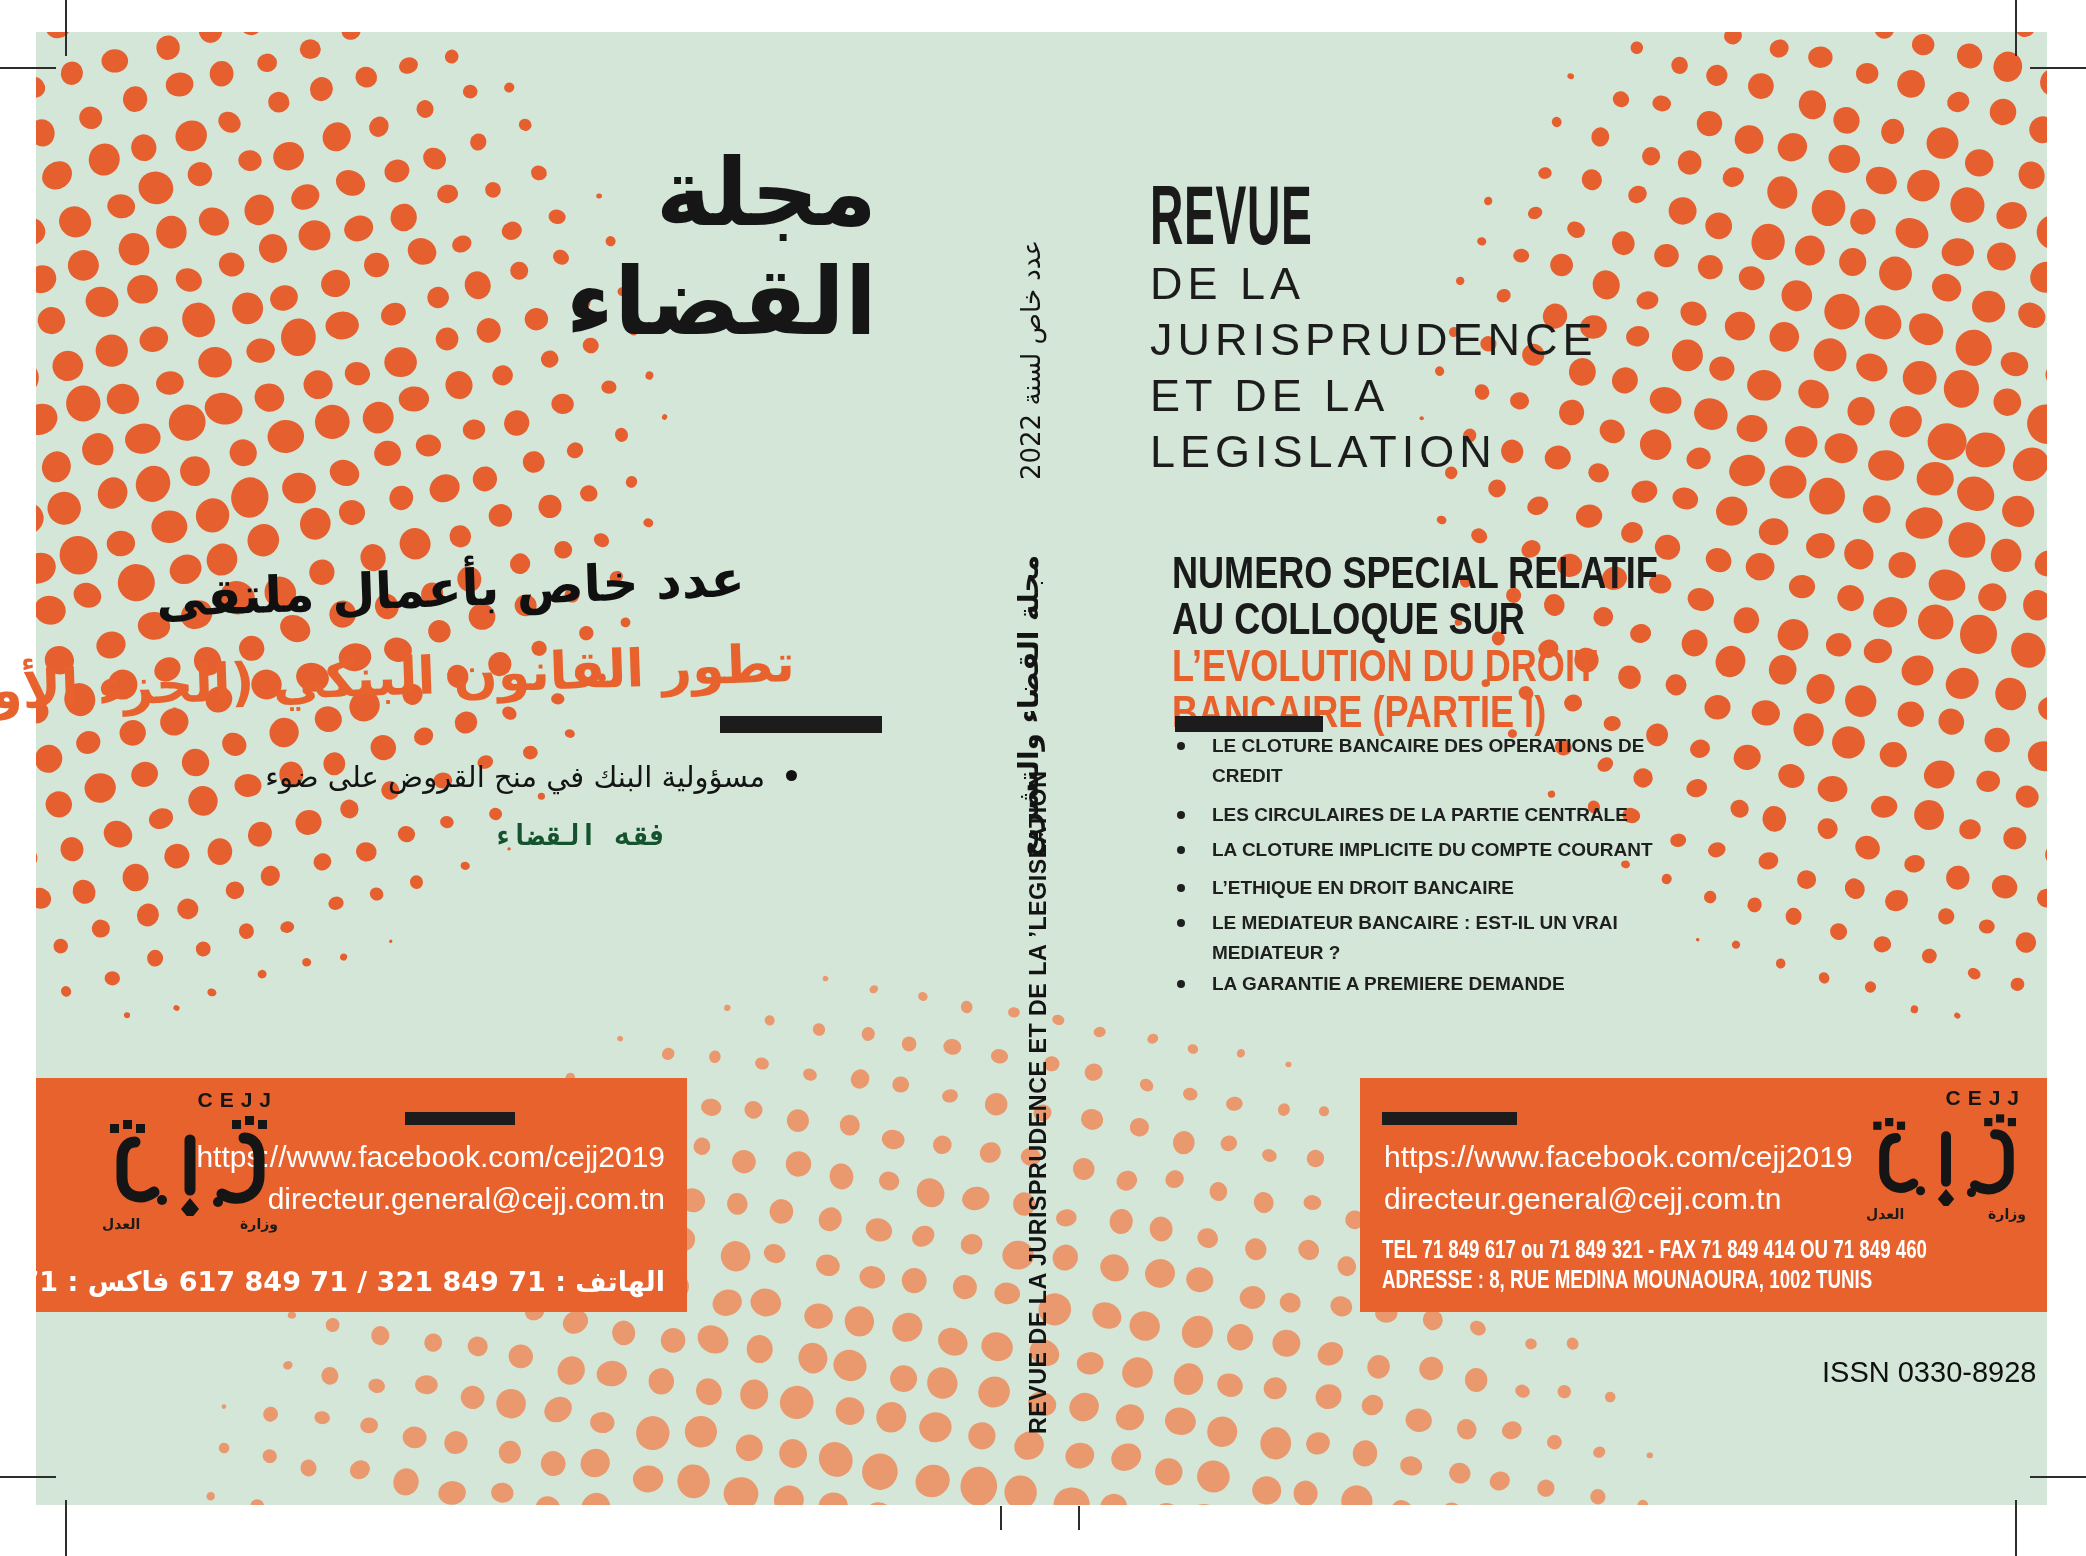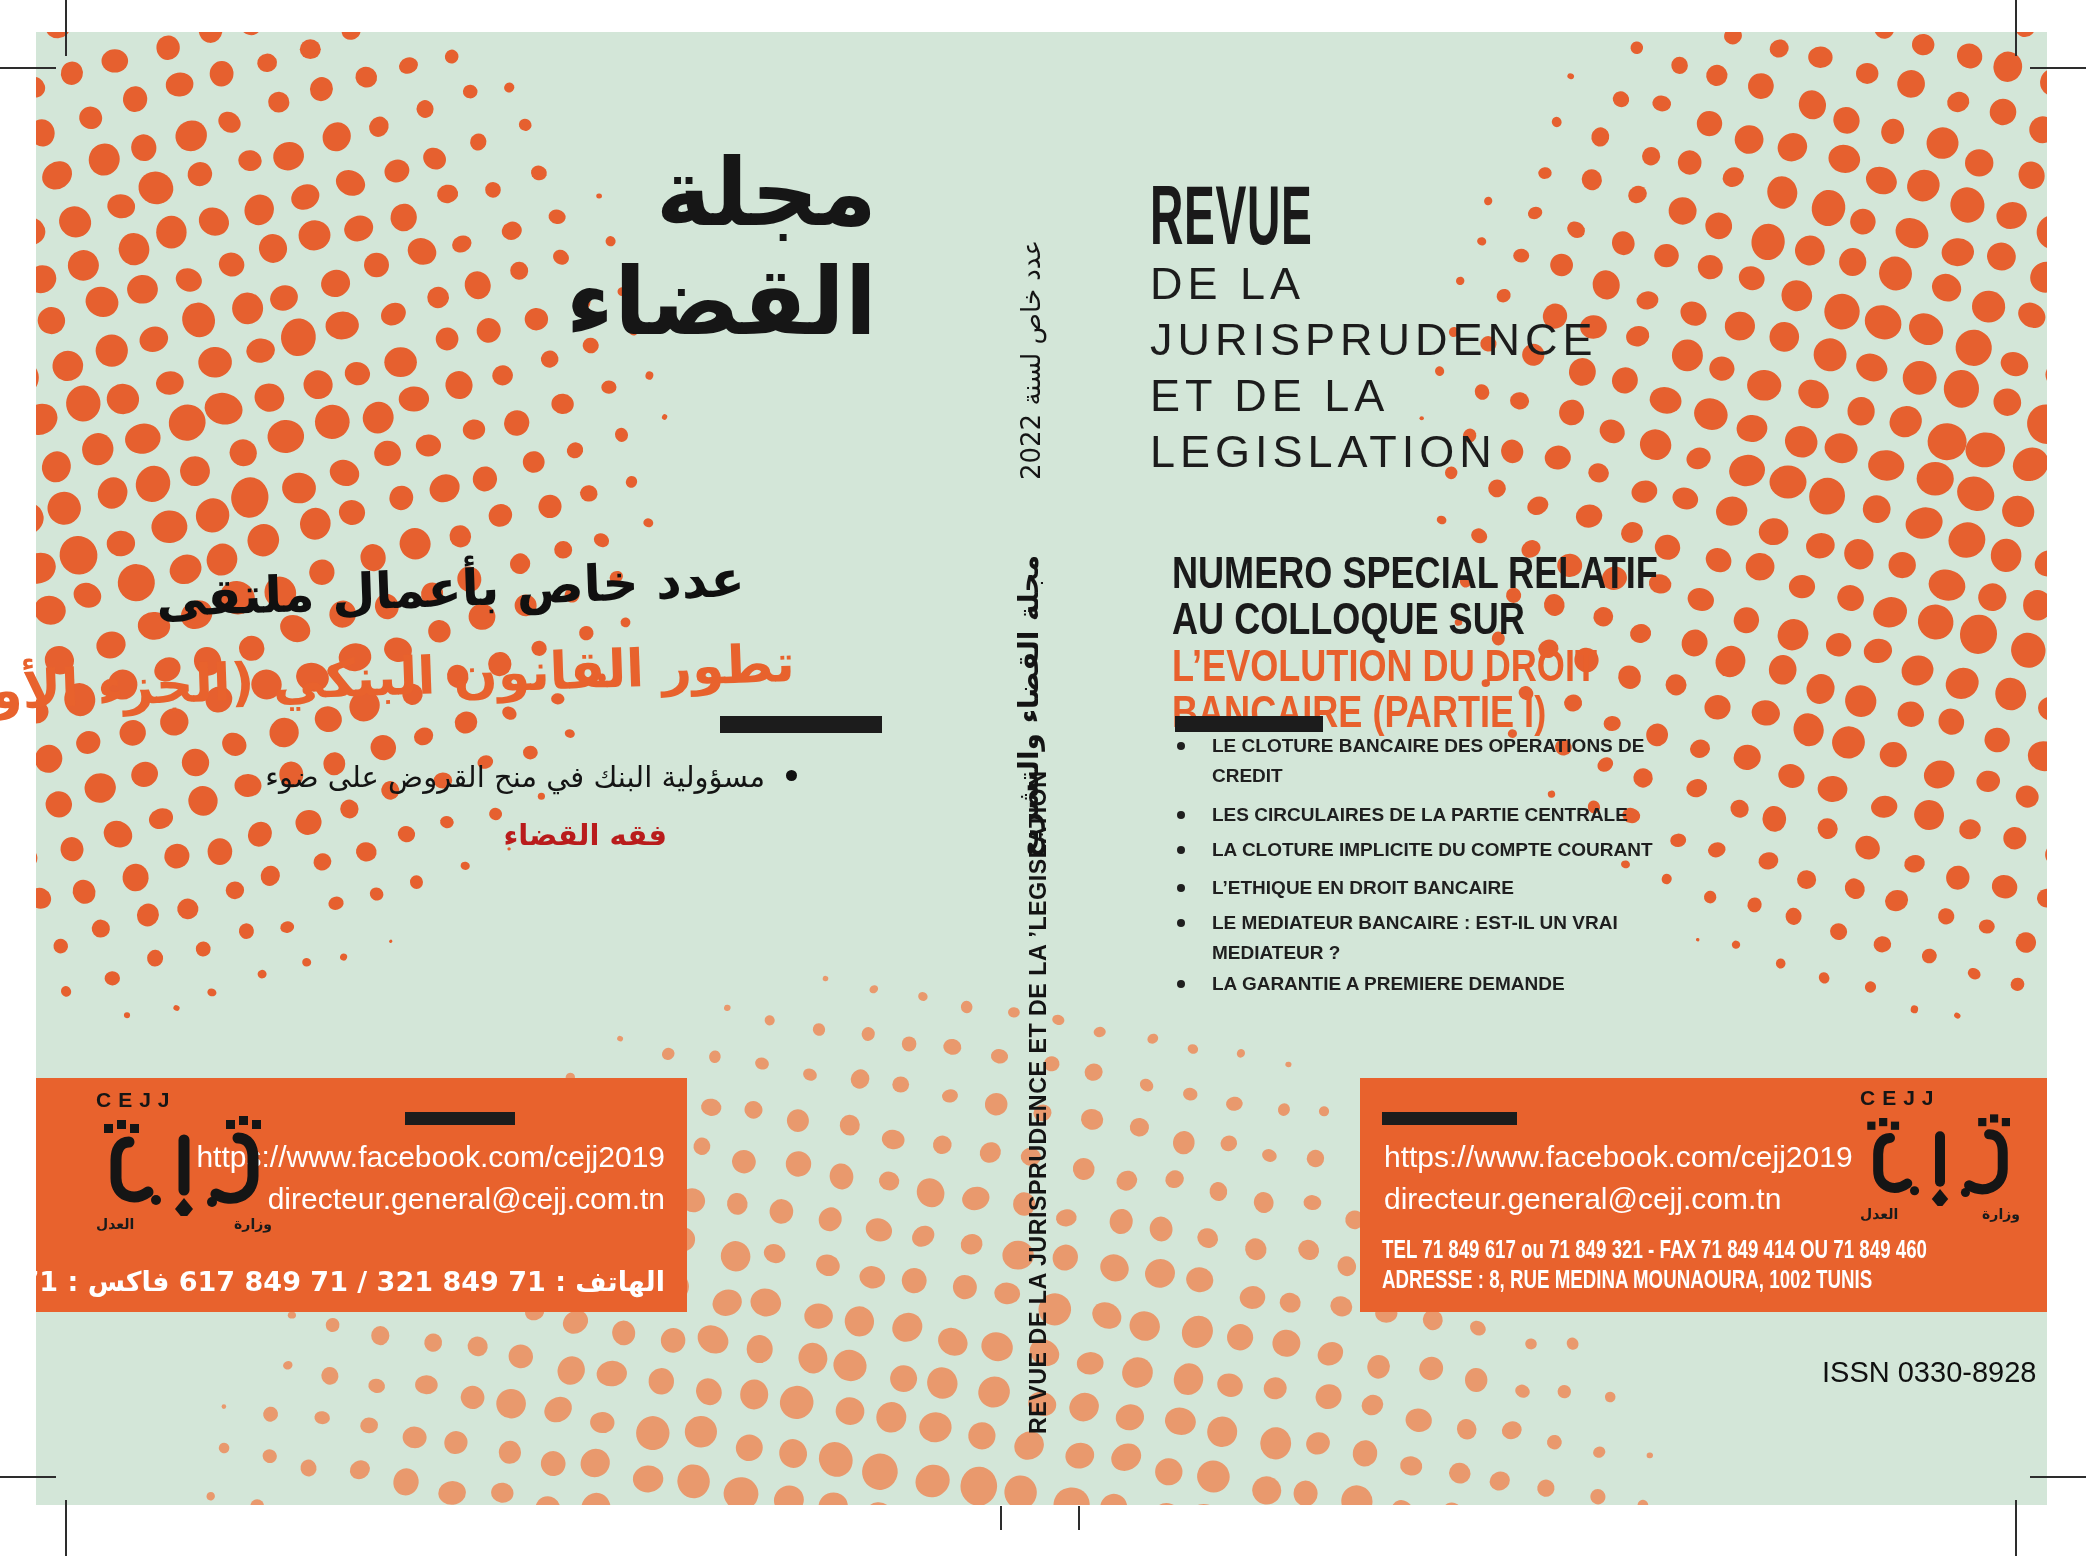--- a/index.html
+++ b/index.html
@@ -30,36 +30,36 @@
   .fbullet .bdot{width:8px;height:8px;border-radius:50%;background:#1f1f1f;margin-top:7px;margin-right:27px;flex:0 0 8px;}
   .fbullet.cont .bdot{visibility:hidden;}
   
   .ar{font-family:"DejaVu Sans", sans-serif;direction:rtl;}
   #back-title{right:1209px;top:138px;text-align:right;font-size:94px;font-weight:700;line-height:109px;color:#161616;z-index:2;}
   #event-line{right:1341px;top:560px;font-size:50px;font-weight:700;color:#101010;white-space:nowrap;transform:rotate(-2deg);z-index:2;}
   #topic-line{right:1291px;top:648px;font-size:52px;font-weight:700;color:#e8622d;white-space:nowrap;transform:rotate(-2deg);z-index:2;}
   #back-bar{left:720px;top:716px;width:162px;height:17px;background:#1c1c1c;z-index:2;}
   #back-bullet-dot{left:786px;top:770px;width:11px;height:11px;border-radius:50%;background:#111;z-index:2;}
   #back-bullet-1{right:1321px;top:760px;font-size:29px;font-weight:400;color:#141414;white-space:nowrap;z-index:2;}
-  #back-bullet-2{right:1419px;top:818px;font-size:29px;font-weight:700;color:#b91c1c;white-space:nowrap;z-index:2;}
+  #back-bullet-2{right:1419px;top:818px;font-size:29px;font-weight:700;color:#14532d;white-space:nowrap;z-index:2;font-family:Liberation Mono, monospace;}
   
   .spine{transform-origin:0 0;transform:rotate(-90deg);text-align:center;white-space:nowrap;z-index:2;color:#141414;}
   #spine-top{left:1016px;top:462px;width:222px;font-size:26px;}
   #spine-mid{left:1012px;top:792px;width:237px;font-size:28px;font-weight:700;}
   #spine-bot{left:1024px;top:1434px;width:600px;font-size:24px;font-weight:700;letter-spacing:0.5px;
     transform:rotate(-90deg) scaleX(0.97);}
   
   .band{top:1078px;height:234px;background:#e8622d;z-index:3;}
   #band-left{left:36px;width:651px;}
   #band-right{left:1360px;width:687px;}
   .band-bar{position:absolute;background:#1c1c1c;height:13px;z-index:4;}
   .white{color:#ffffff;}
   .bandtext{position:absolute;z-index:4;white-space:nowrap;}
   
-  .logo{z-index:4;text-align:left;color:#111;}
+  .logo{z-index:4;text-align:right;color:#111;margin-left:6px;}
   .logo .acr{font-size:21px;font-weight:700;letter-spacing:7px;color:#151515;}
   .logo .lbls{display:flex;justify-content:space-between;font-size:14px;font-weight:700;color:#1b1b1b;margin-top:-4px;}
   
   #issn{left:1822px;top:1356px;font-size:29px;color:#101010;z-index:2;}
 </style>
 </head>
 <body>
 
 <div id="page" class="abs"></div>
 

